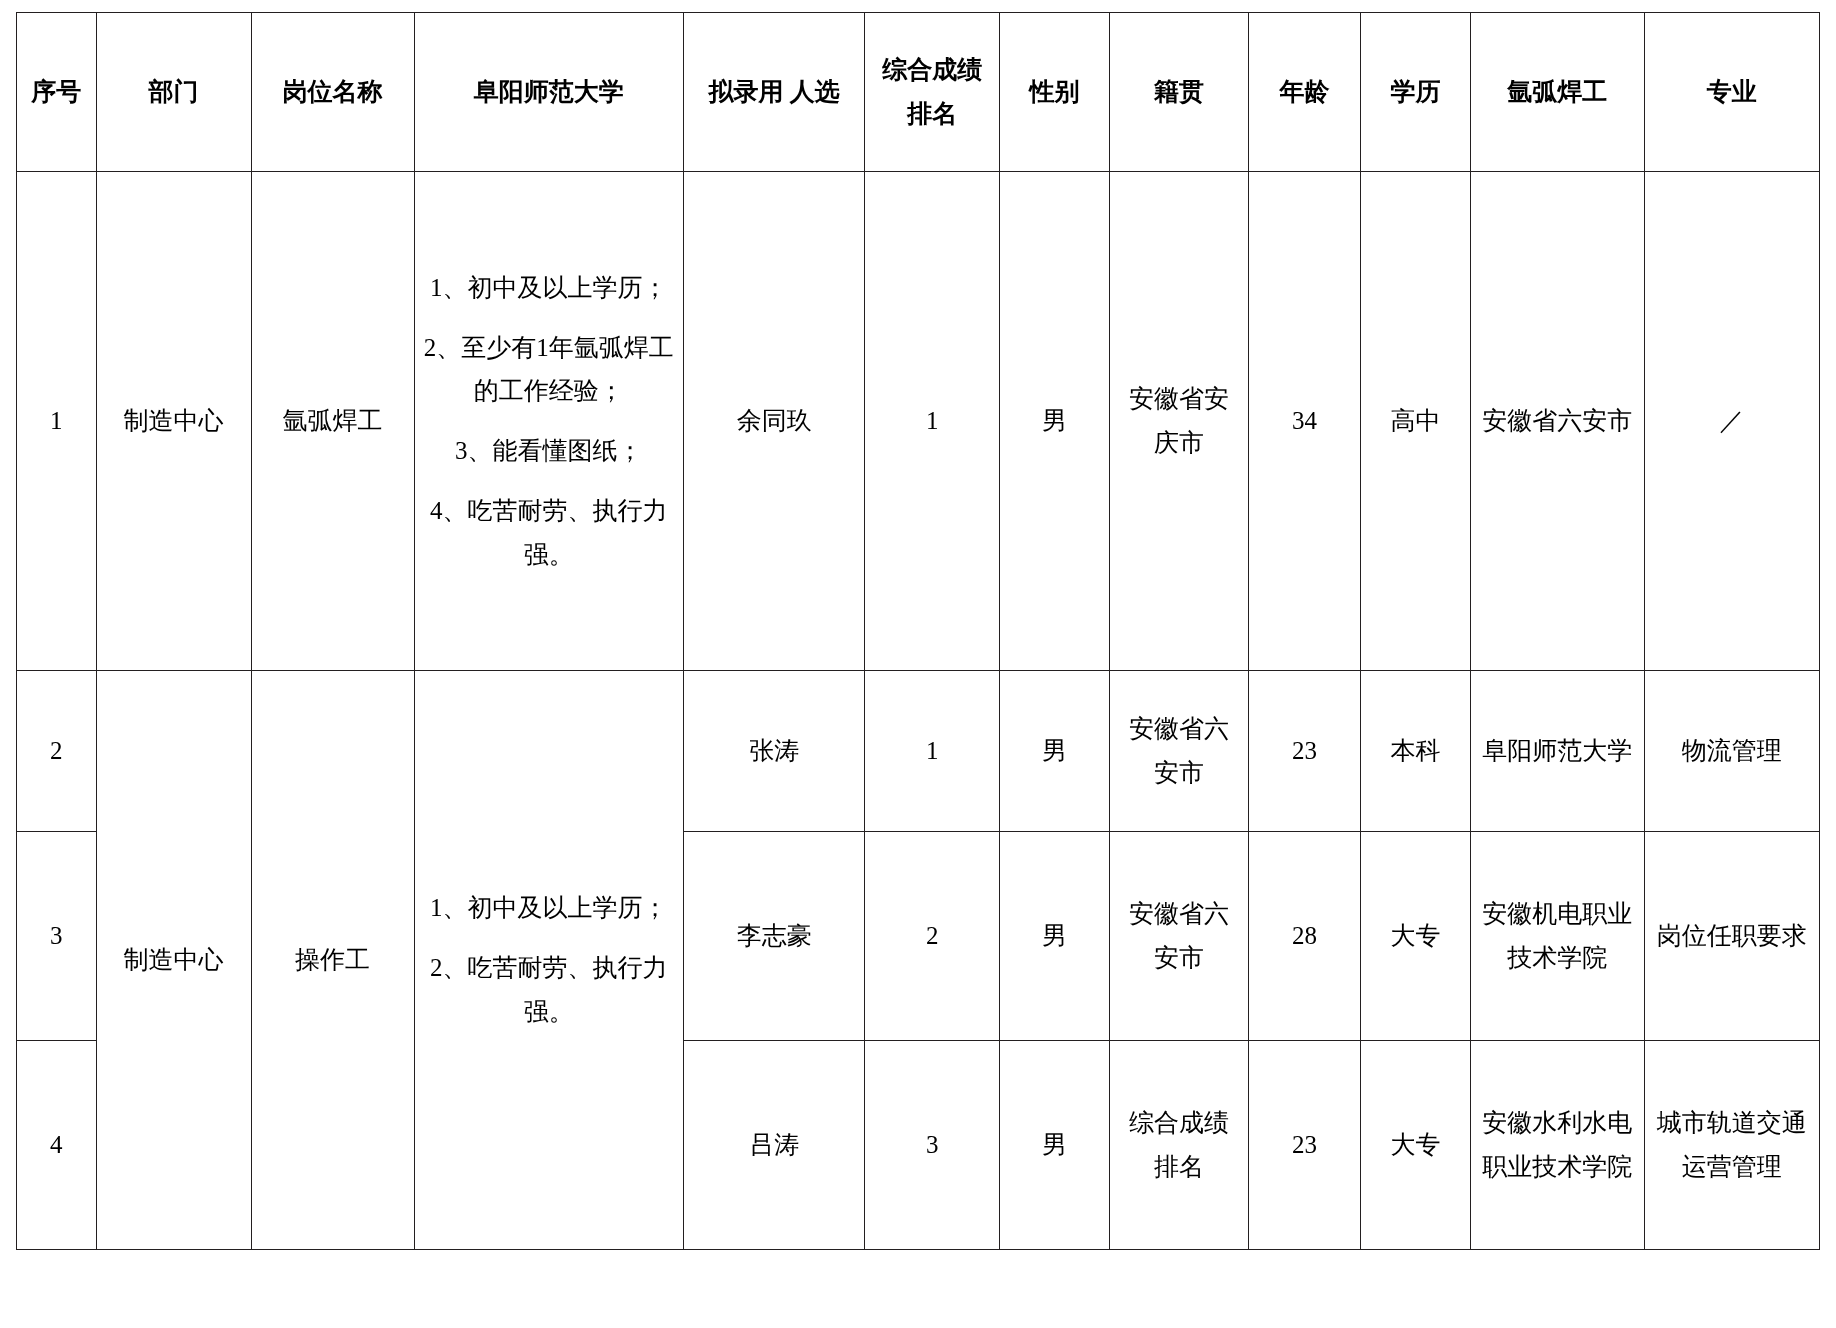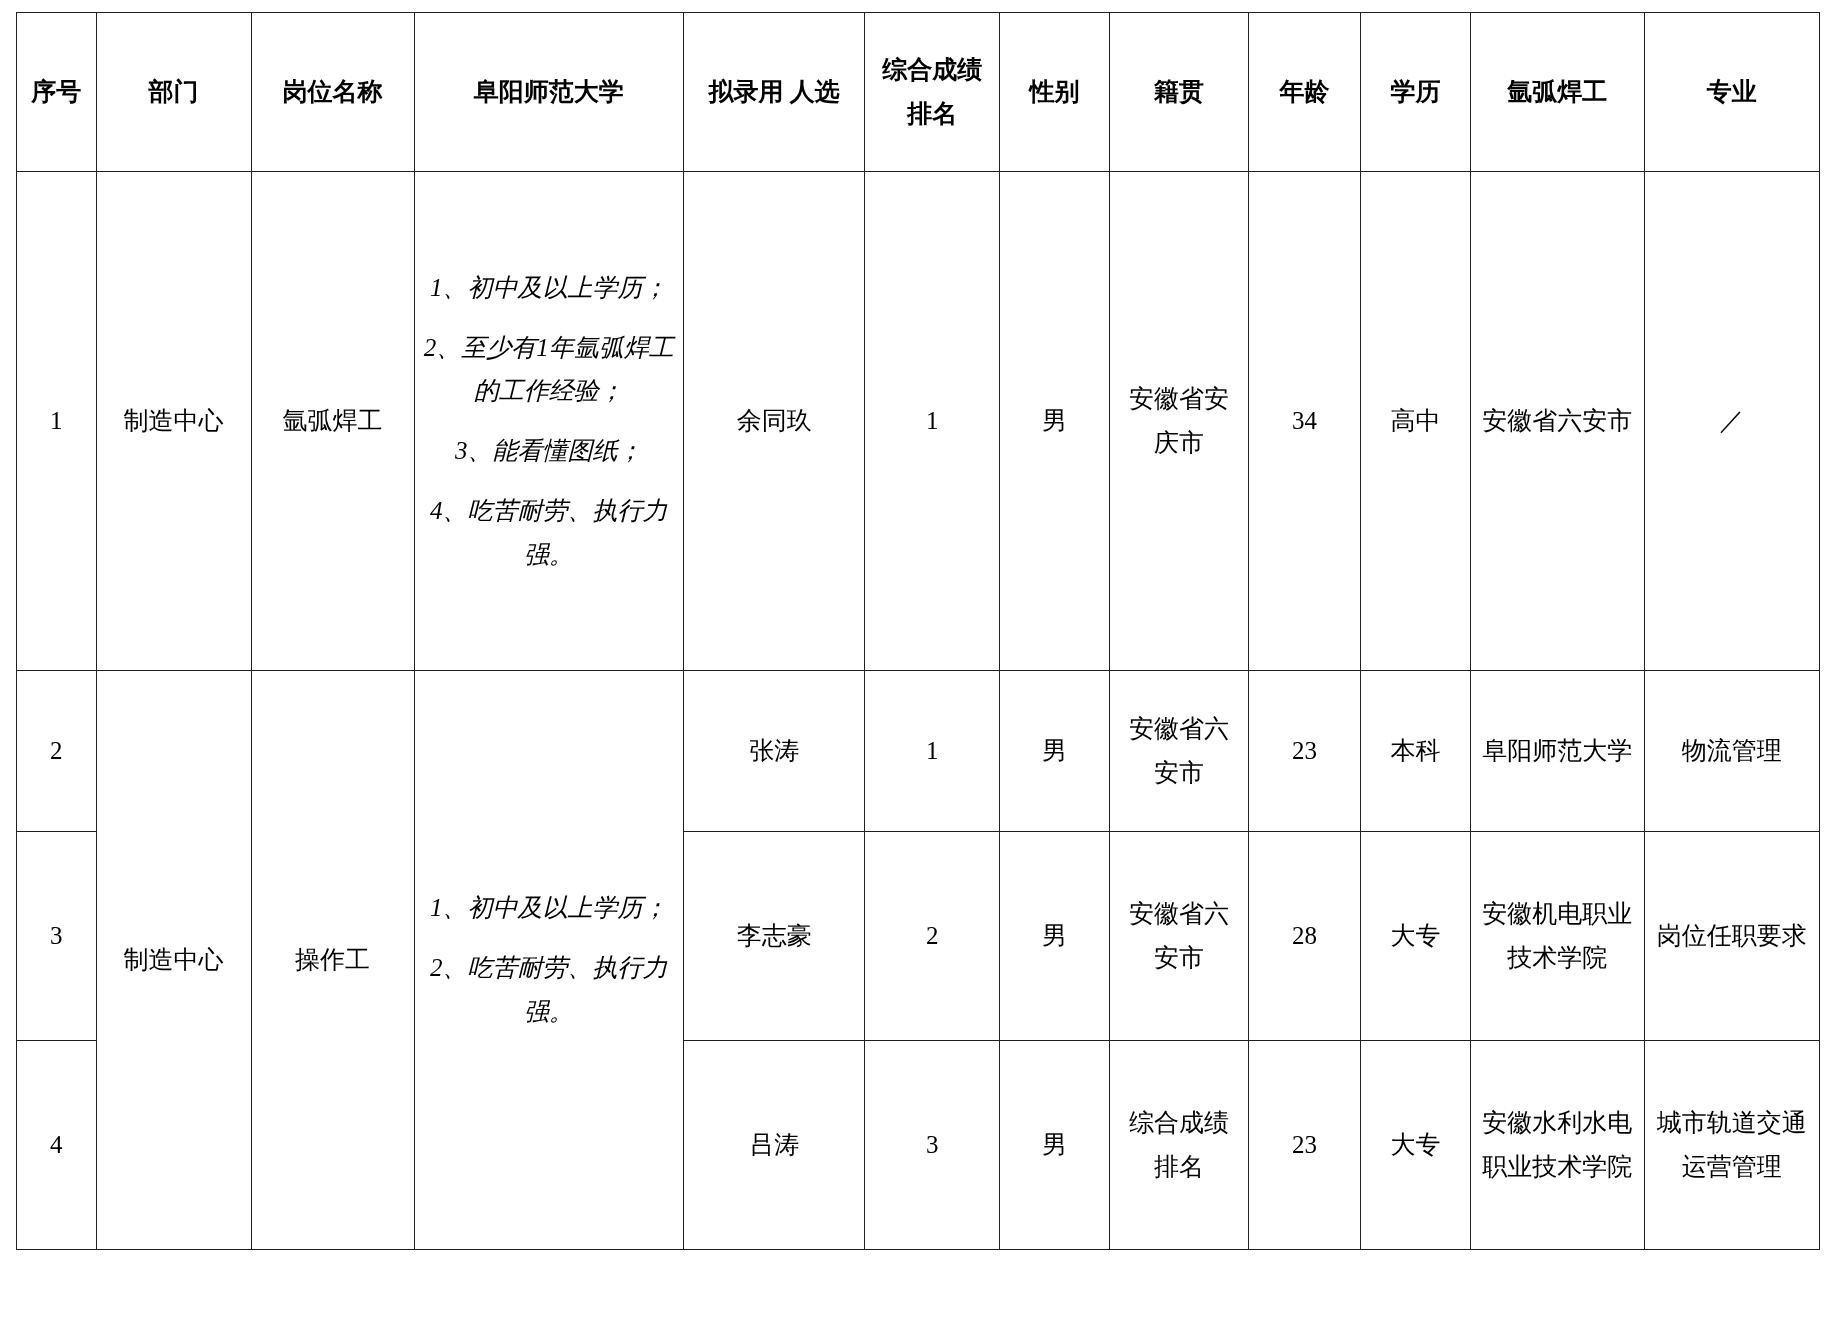--- a/index.html
+++ b/index.html
@@ -38,21 +38,20 @@
     height: 150px;
     font-size: 25px;
   }
   td.req {
     text-align: left;
     padding: 10px 22px 10px 22px;
     line-height: 2.0;
   }
   td.req p {
     margin: 0 0 16px 0;
-    font-style: italic;
   }
   td.req p:last-child {
     margin-bottom: 0;
   }
   .col-idx { width: 78px; }
   .col-dept { width: 152px; }
   .col-post { width: 160px; }
   .col-req { width: 264px; }
   .col-cand { width: 178px; }
   .col-rank { width: 132px; }

